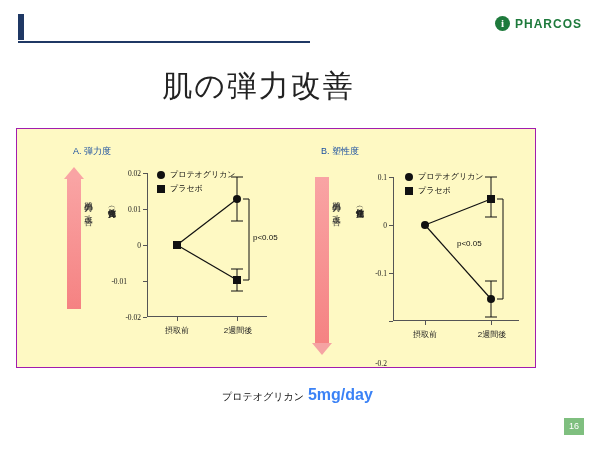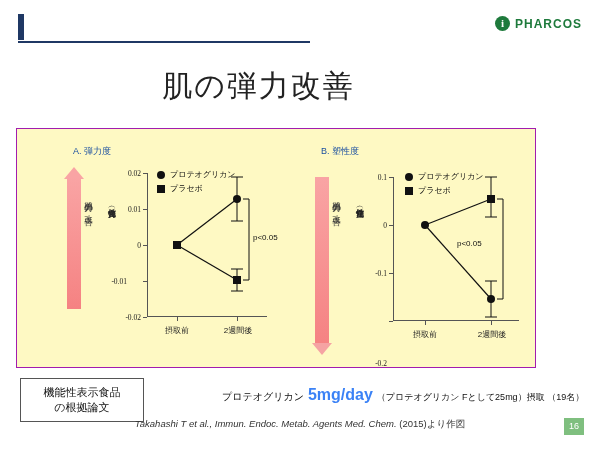--- a/index.html
+++ b/index.html
@@ -423,32 +423,22 @@
         </div>
         <div class="legend-row">
           <span class="legend-sq"></span>
           <span>プラセボ</span>
         </div>
       </div>
     </div>
 
   </div>
 
-  <div class="source-box">
-    <div>
-      <span>機能性表示食品</span><br>
-      <span>の根拠論文</span>
-    </div>
-  </div>
 
   <div class="dose-line">
     <span>プロテオグリカン</span>
     <span class="dose-strong">5mg/day</span>
-    <span class="dose-small">（プロテオグリカン Fとして25mg）摂取 （19名）</span>
   </div>
 
-  <div class="reference">
-    <span>Takahashi T et al., Immun. Endoc. Metab. Agents Med. Chem.</span><span class="nonital"> (2015)より作図</span>
-  </div>
 
   <div class="page-badge">16</div>
 
 </div>
 
 </body></html>

